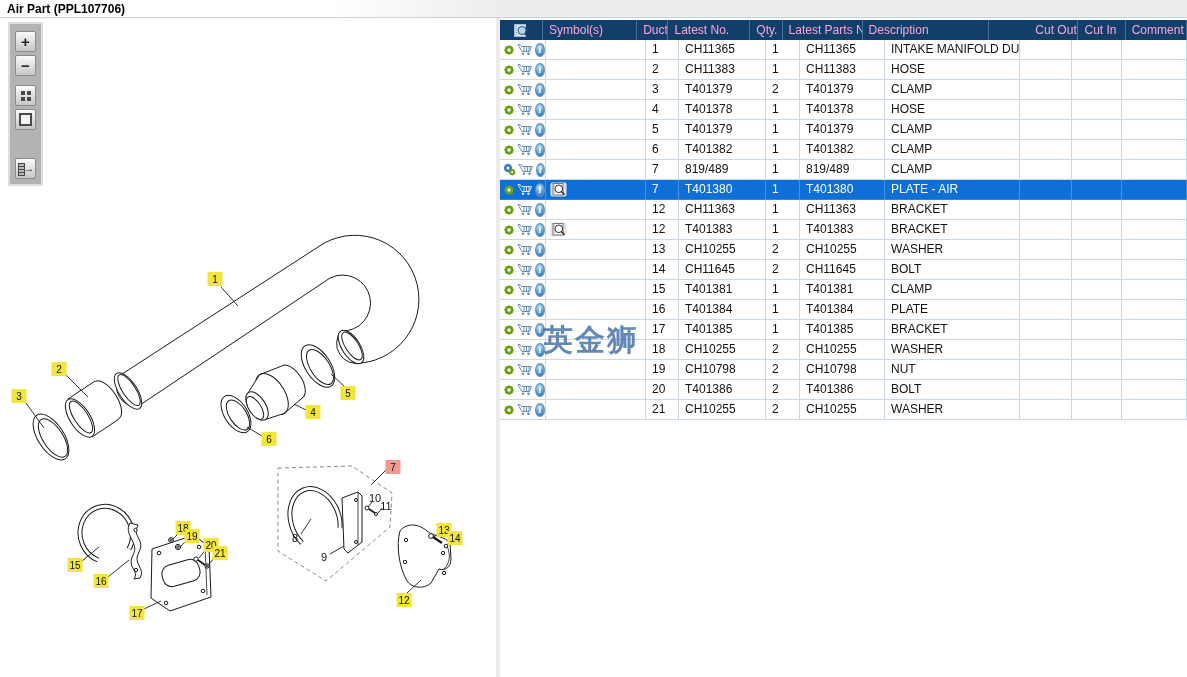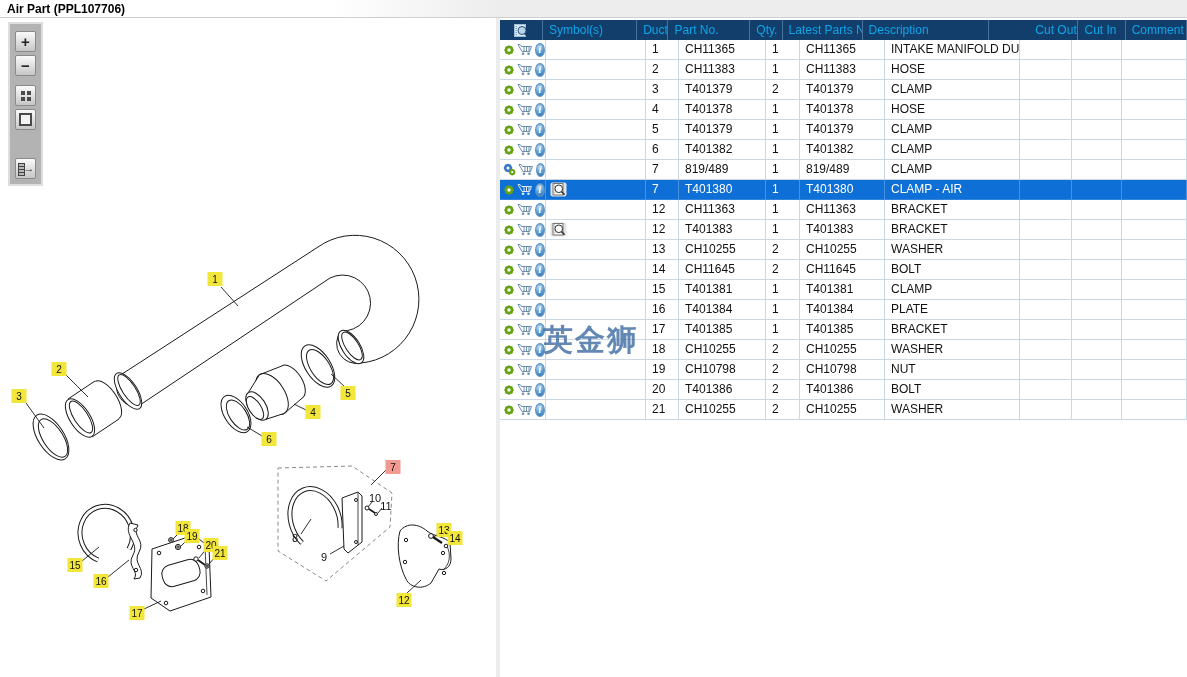--- a/index.html
+++ b/index.html
@@ -55,21 +55,21 @@
     content:"\2192";position:absolute;left:6px;top:-1px;font-size:11px;font-weight:bold;color:#333;
   }
   
   .watermark{
     position:absolute;left:543px;top:320px;z-index:6;pointer-events:none;
     font-size:30px;font-weight:bold;letter-spacing:2px;
     color:var(--watermark,#4a74a8);opacity:.85;font-family:sans-serif;white-space:nowrap;
   }
   
   .parts-table{position:absolute;left:500px;top:20px;width:687px;z-index:2;font-size:12px;}
-  .thead{display:flex;height:20px;background:var(--header-bg,#123e6b);color:#0ea5e9;}
+  .thead{display:flex;height:20px;background:var(--header-bg,#123e6b);color:#f9a8d4;}
   .th{
     box-sizing:border-box;height:20px;line-height:19px;padding-left:6px;
     border-right:1px solid #4a729e;white-space:nowrap;overflow:hidden;
     display:flex;align-items:center;cursor:default;
   }
   .th.icon-col{justify-content:center;padding-left:0;}
   .tbody{background:#fff;}
   .tr{display:flex;height:20px;background:#fff;cursor:default;}
   .td{
     box-sizing:border-box;height:20px;line-height:19px;padding-left:6px;
@@ -314,21 +314,21 @@
           <svg width="17" height="15" viewBox="0 0 17 15">
             <rect x="1.5" y="1.5" width="11" height="12" fill="#dce9f5" stroke="#9fc0dd"></rect>
             <line x1="3.2" y1="3" x2="3.2" y2="12.5" stroke="#5d87ad" stroke-dasharray="1,1"></line>
             <circle cx="9" cy="7.5" r="4" fill="#b8d4ea" stroke="#28517c"></circle>
             <line x1="11.8" y1="10.4" x2="15" y2="13.5" stroke="#1c3f63" stroke-width="2"></line>
           </svg>
         </span>
       </div>
       <div class="th" style="width: 100px;">Symbol(s)</div>
       <div class="th" style="width: 33px;">Duct</div>
-      <div class="th" style="width: 87px;">Part No.</div>
+      <div class="th" style="width: 87px;">Latest No.</div>
       <div class="th" style="width: 34px; text-align: right;">Qty.</div>
       <div class="th" style="width: 85px;">Latest Parts No.</div>
       <div class="th" style="width: 135px;">Description</div>
       <div class="th" style="width: 52px; margin-left: 40px;">Cut Out</div>
       <div class="th" style="width: 50px;">Cut In</div>
       <div class="th" style="width: 65px;">Comment</div>
     </div>
   <div class="tbody">
       <div class="tr">
         <div class="td c-act" style="width: 46px;">
@@ -606,21 +606,21 @@
               <line x1="4.3" y1="2.2" x2="4.3" y2="12.6" stroke="#999" stroke-dasharray="1,1"></line>
               <circle cx="8.8" cy="6.8" r="3.8" fill="#ffffff" fill-opacity="0.55" stroke="#333"></circle>
               <line x1="11.4" y1="9.5" x2="14.6" y2="12.7" stroke="#333" stroke-width="1.6"></line>
             </svg>
           </span>
         </div>
         <div class="td" style="width: 33px;">7</div>
         <div class="td" style="width: 87px;">T401380</div>
         <div class="td" style="width: 34px;">1</div>
         <div class="td" style="width: 85px;">T401380</div>
-        <div class="td" style="width: 135px;">CLAMP - AIR</div>
+        <div class="td" style="width: 135px;">PLATE - AIR</div>
         <div class="td" style="width: 52px;"></div>
         <div class="td" style="width: 50px;"></div>
         <div class="td" style="width: 65px;"></div>
       </div>
       <div class="tr">
         <div class="td c-act" style="width: 46px;">
           <span class="icon gear">
             <svg width="12" height="12" viewBox="0 0 12 12">
               <g fill="#66a312">
                 <rect x="2.2" y="2.2" width="7.6" height="7.6" rx="1.5"></rect>

